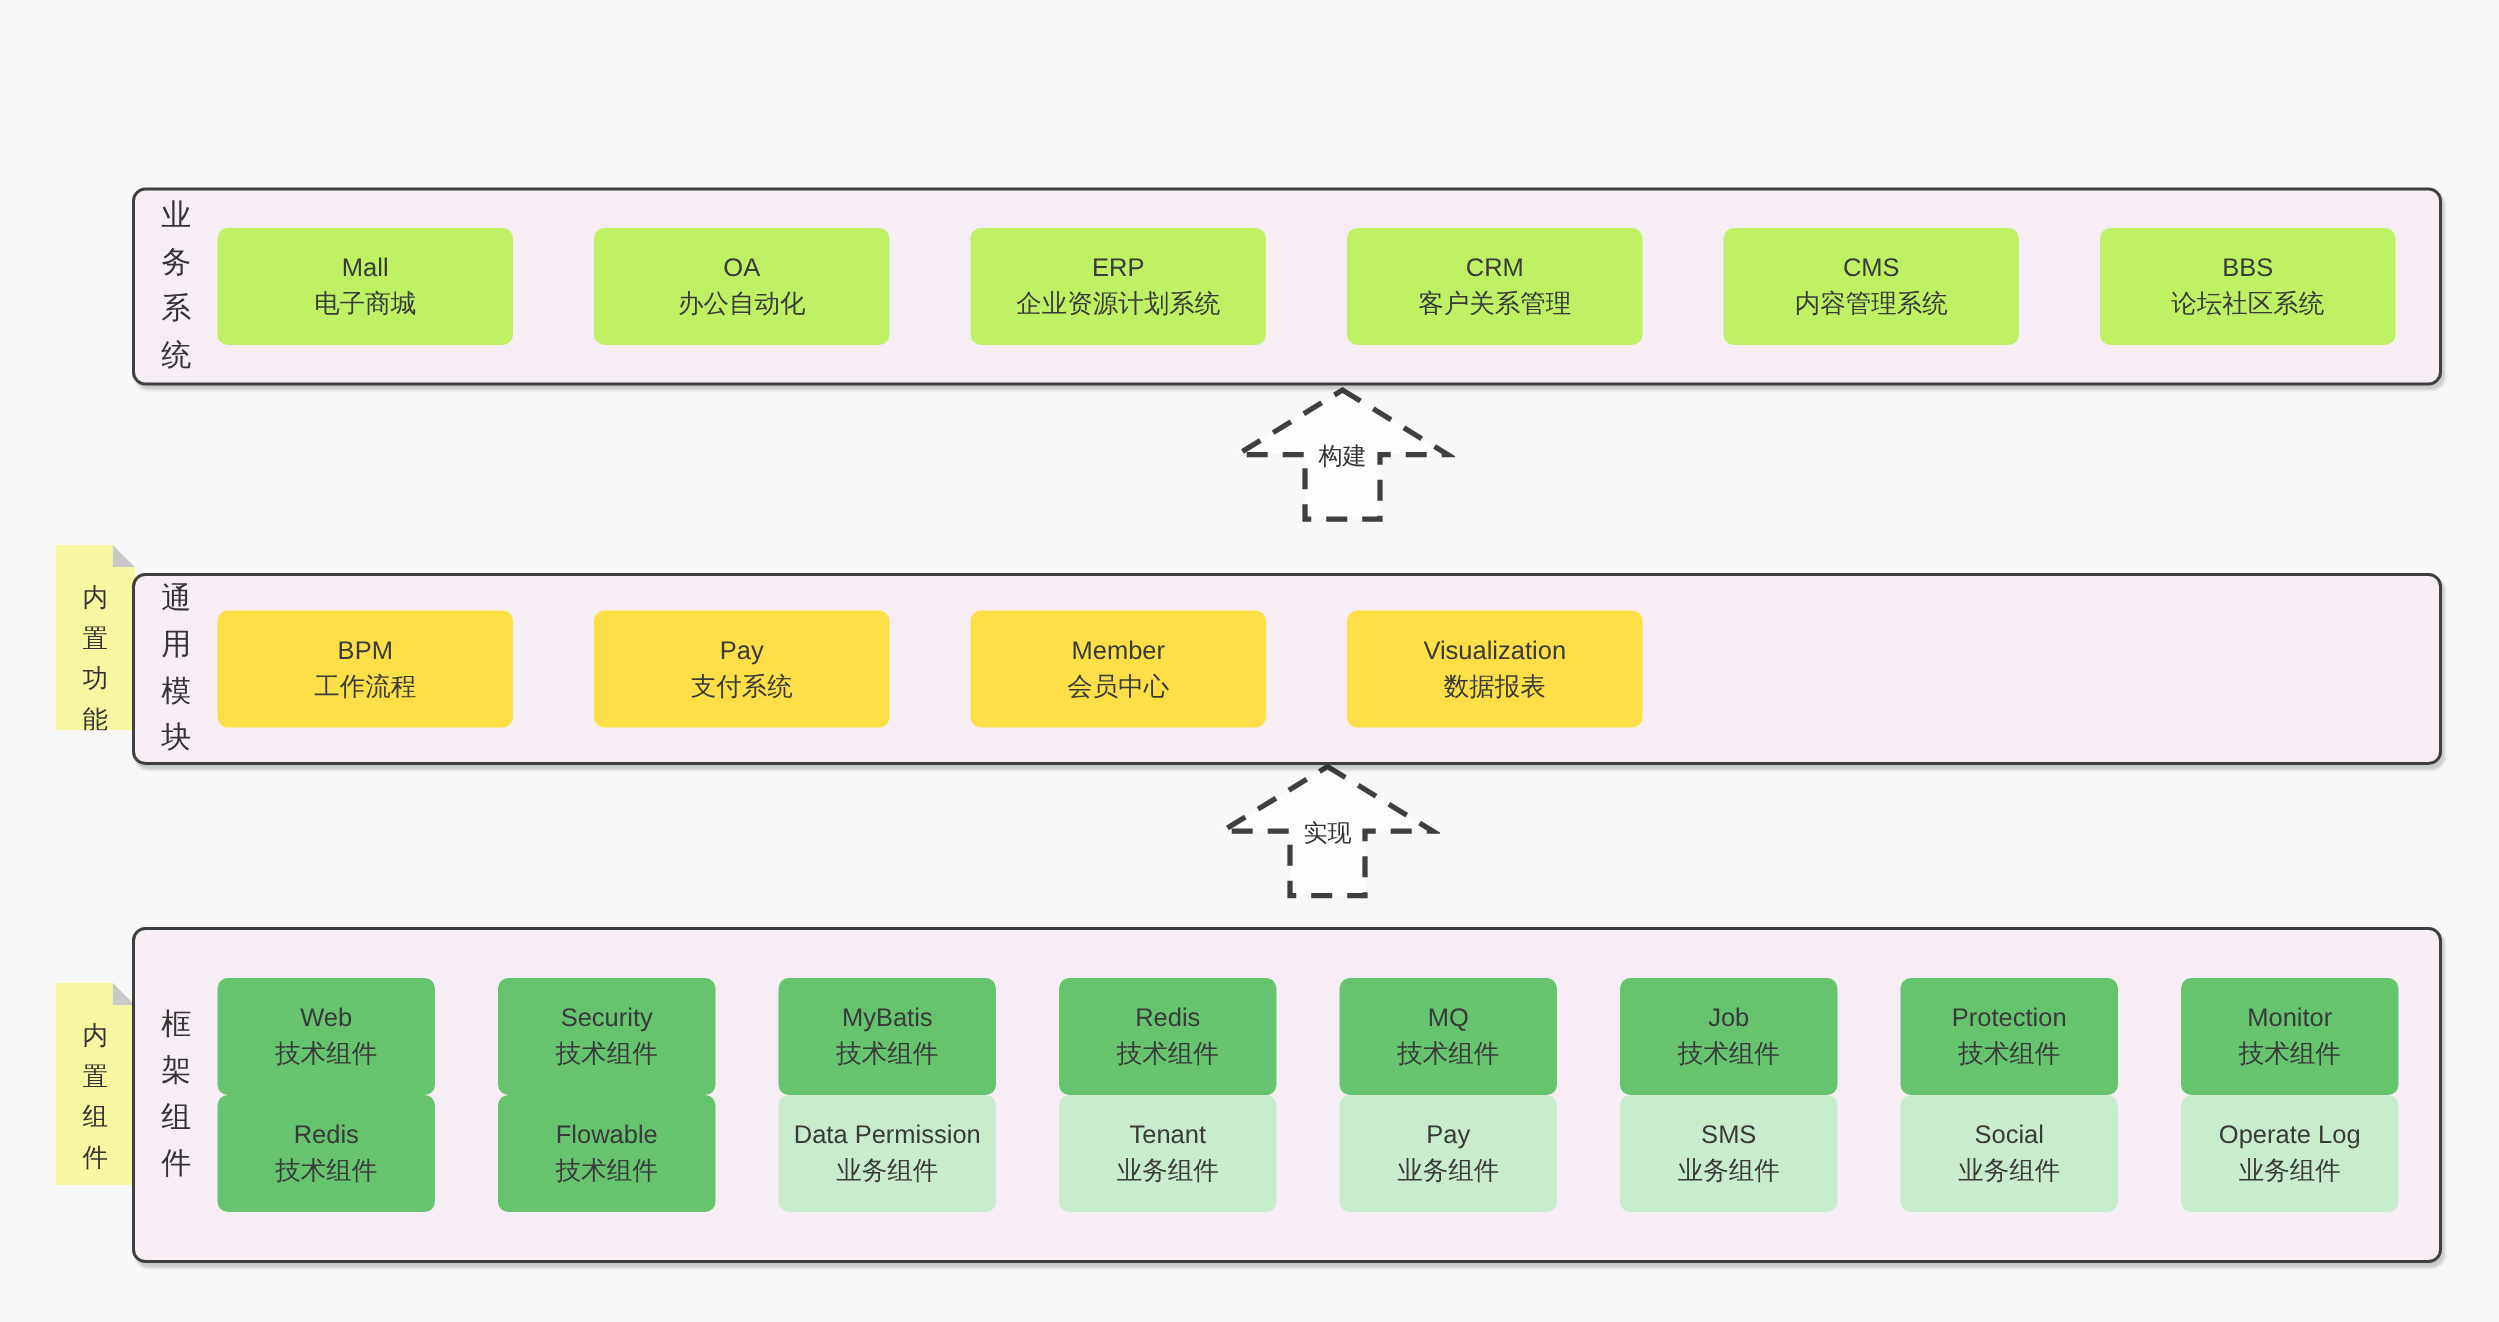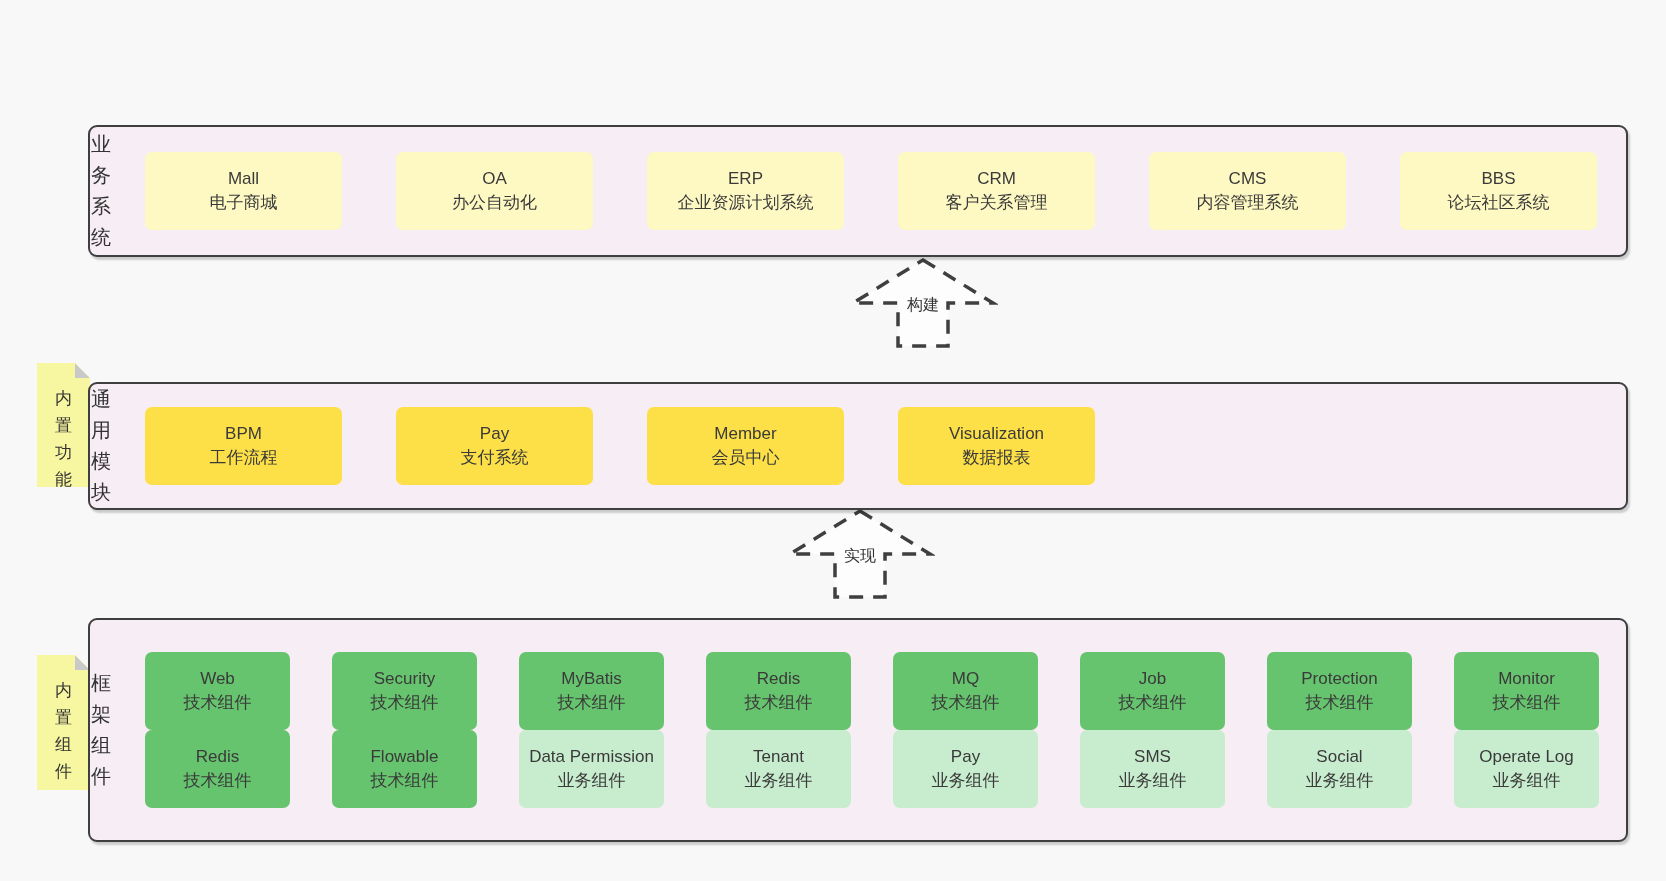--- a/index.html
+++ b/index.html
@@ -11,39 +11,39 @@
   }
   .panel{
     position:absolute;left:88px;width:1540px;
     background:#f7edf5;border:2px solid #3f3f3f;border-radius:9px;
     box-shadow:2px 3px 2px rgba(0,0,0,.18);
     box-sizing:border-box;
     display:flex;align-items:center;
     z-index:2;
   }
   .vlabel{
-    width:55px;flex:0 0 55px;display:flex;align-items:center;
+    width:55px;flex:0 0 55px;display:flex;justify-content:center;align-items:center;
     align-self:stretch;
   }
   .vtext{
     width:22px;text-align:center;word-break:break-all;
     font-size:20px;line-height:31px;color:#333;
   }
   .boxrow{display:flex;align-items:center;}
   .row6{gap:54px;}
   .row8{gap:42px;}
   .rows-wrap{display:flex;flex-direction:column;}
   .box{
     height:78px;border-radius:7px;box-sizing:border-box;
     display:flex;flex-direction:column;justify-content:center;align-items:center;
     text-align:center;font-size:17px;line-height:24px;
   }
   .box6{width:197px;padding:0 10px;}
   .box8{width:145px;padding:0 10px;}
-  .blue{background:#fef9c3;}
+  .blue{background:#bef264;}
   .red{background:#f2696d;}
   .pink{background:#fde047;}
   .gdark{background:#66c36e;}
   .glight{background:#c7ecce;}
   .note{
     position:absolute;left:37px;width:53px;
     background:#f8f7a1;z-index:1;
     clip-path:polygon(0 0,calc(100% - 15px) 0,100% 15px,100% 100%,0 100%);
     display:flex;justify-content:center;
   }
@@ -97,21 +97,21 @@
       <div>CMS</div>
       <div>内容管理系统</div>
     </div>
     <div class="box box6 blue">
       <div>BBS</div>
       <div>论坛社区系统</div>
     </div>
   </div>
 </div>
 
-<div class="arrow" style="left:848px;top:257px;">
+<div class="arrow" style="left:820px;top:257px;">
   <svg viewBox="0 0 150 92">
     <path d="M75 3 L145 46 L100 46 L100 89 L50 89 L50 46 L5 46 Z" fill="#fdfdfd" stroke="#3f3f3f" stroke-width="3.5" stroke-dasharray="14 10"></path>
   </svg>
   <span class="alabel">构建</span>
 </div>
 
 <div class="panel" style="top:382px;height:128px;">
   <div class="vlabel">
     <div class="vtext">通用模块</div>
   </div>
@@ -128,21 +128,21 @@
       <div>Member</div>
       <div>会员中心</div>
     </div>
     <div class="box box6 pink">
       <div>Visualization</div>
       <div>数据报表</div>
     </div>
   </div>
 </div>
 
-<div class="arrow" style="left:785px;top:508px;">
+<div class="arrow" style="left:810px;top:508px;">
   <svg viewBox="0 0 150 92">
     <path d="M75 3 L145 46 L100 46 L100 89 L50 89 L50 46 L5 46 Z" fill="#fdfdfd" stroke="#3f3f3f" stroke-width="3.5" stroke-dasharray="14 10"></path>
   </svg>
   <span class="alabel">实现</span>
 </div>
 
 <div class="panel" style="top:618px;height:224px;">
   <div class="vlabel">
     <div class="vtext">框架组件</div>
   </div>

